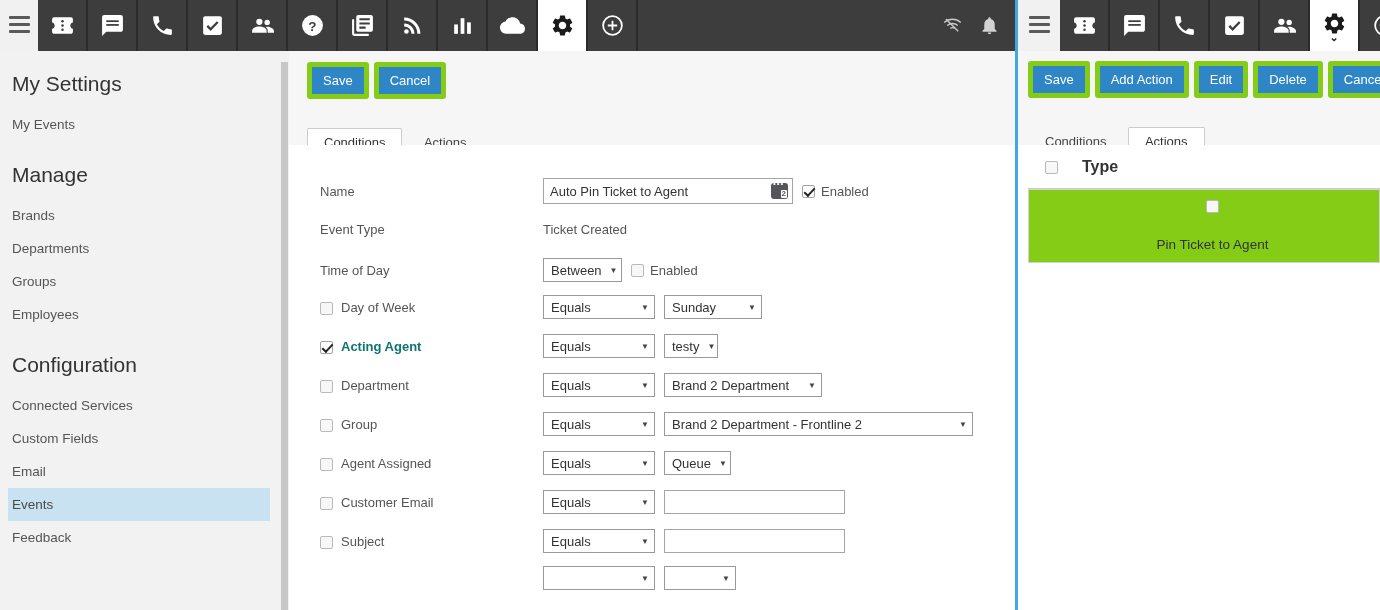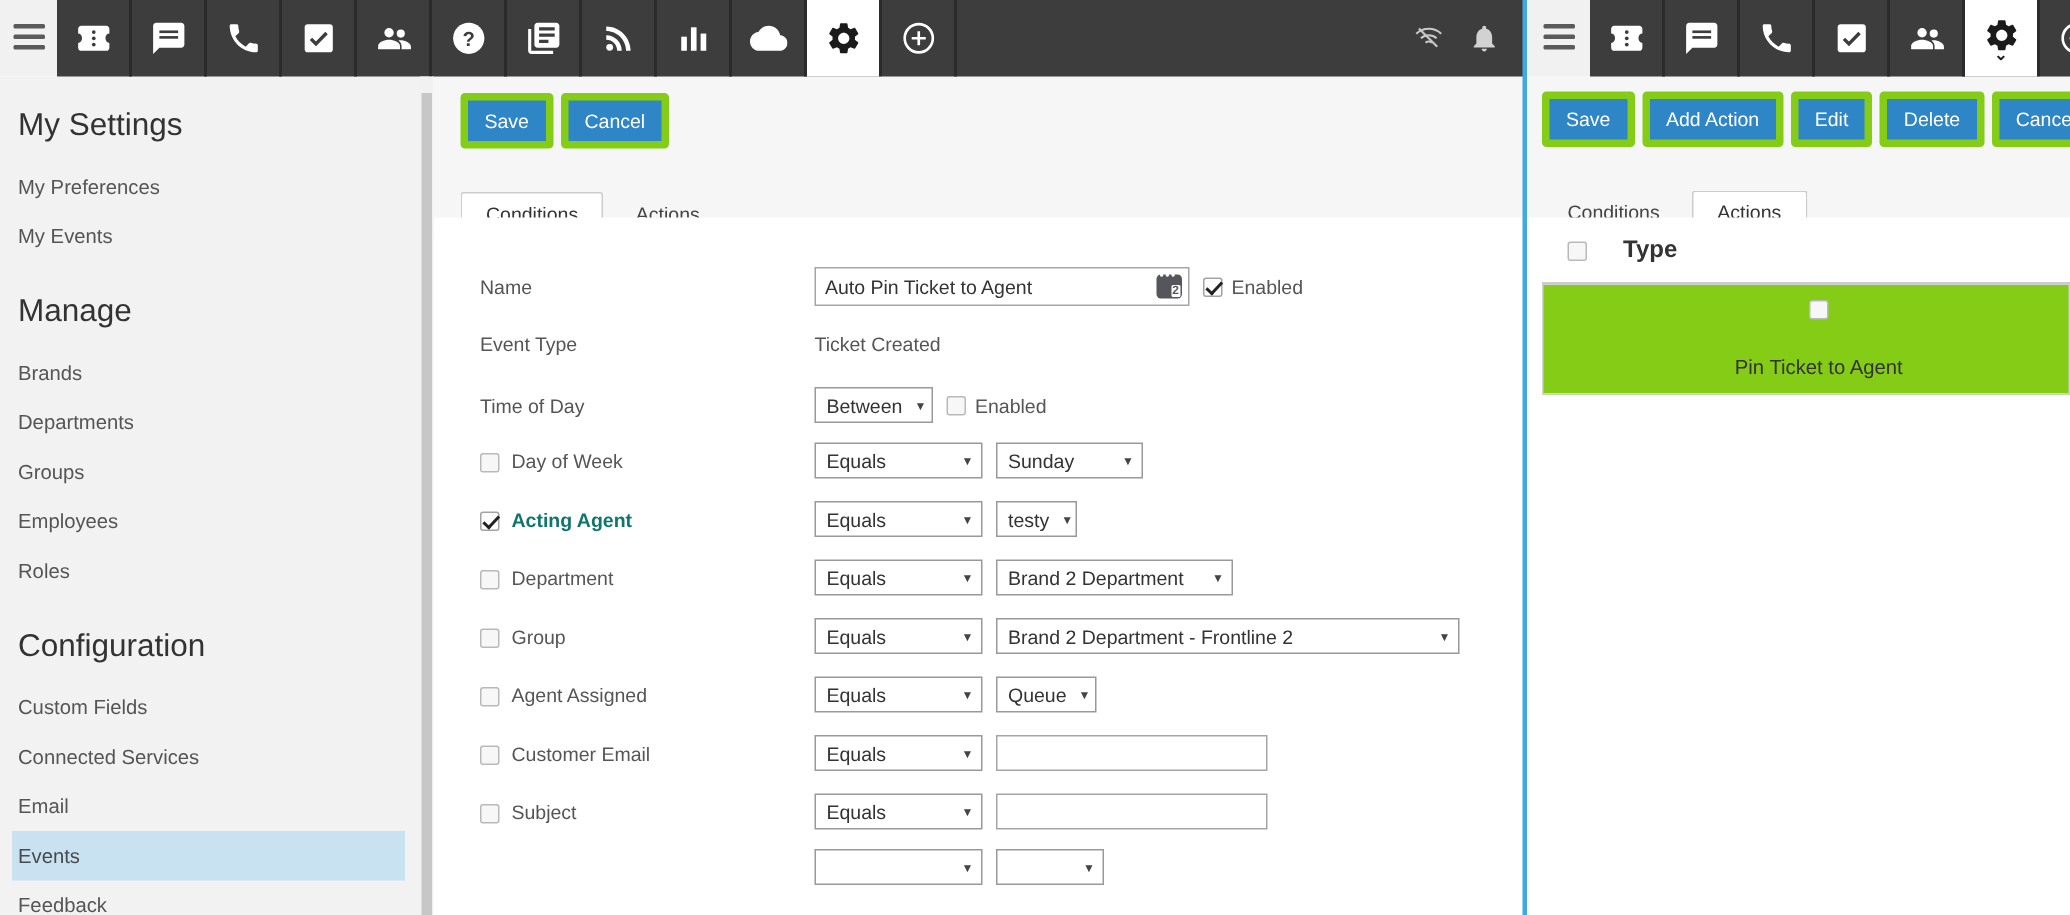--- a/index.html
+++ b/index.html
@@ -190,31 +190,29 @@
           </svg>
         <svg viewBox="0 0 24 24" fill="#d2d2d2">
             <path d="M12 22c1.1 0 2-.9 2-2h-4c0 1.1.9 2 2 2zm6-6v-5c0-3.07-1.63-5.64-4.5-6.32V4c0-.83-.67-1.5-1.5-1.5S10.5 3.17 10.5 4v.68C7.64 5.36 6 7.92 6 11v5l-2 2v1h16v-1l-2-2z"></path>
           </svg>
       </div>
     </div>
   </div>
 
   <div class="sidebar">
     <h2 class="sb-title t1">My Settings</h2>
-    <div class="sb-item">My Preferences</div>
     <div class="sb-item">My Events</div>
     <h2 class="sb-title t2">Manage</h2>
     <div class="sb-item">Brands</div>
     <div class="sb-item">Departments</div>
     <div class="sb-item">Groups</div>
     <div class="sb-item">Employees</div>
-    <div class="sb-item">Roles</div>
     <h2 class="sb-title t3">Configuration</h2>
+    <div class="sb-item">Connected Services</div>
     <div class="sb-item">Custom Fields</div>
-    <div class="sb-item">Connected Services</div>
     <div class="sb-item">Email</div>
     <div class="sb-item selected">Events</div>
     <div class="sb-item">Feedback</div>
   </div>
   <div class="sb-scrollbar">
       <div class="thumb"></div>
     </div>
 
   <div class="main">
     <div class="btnrow">

